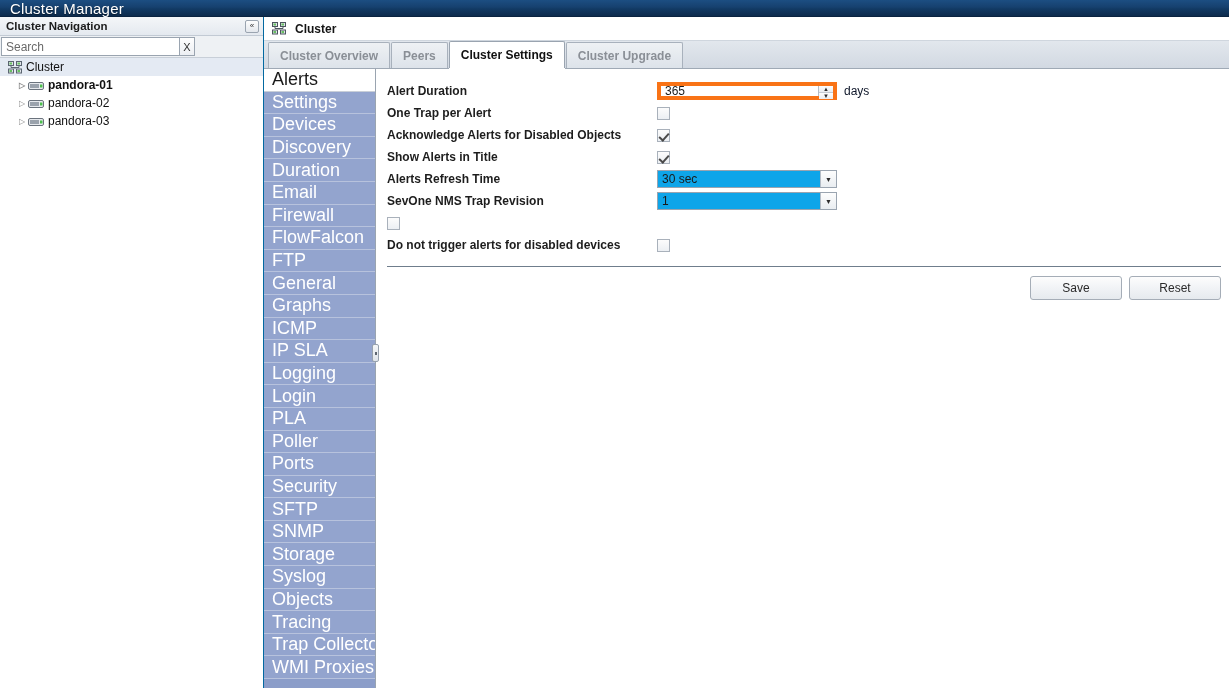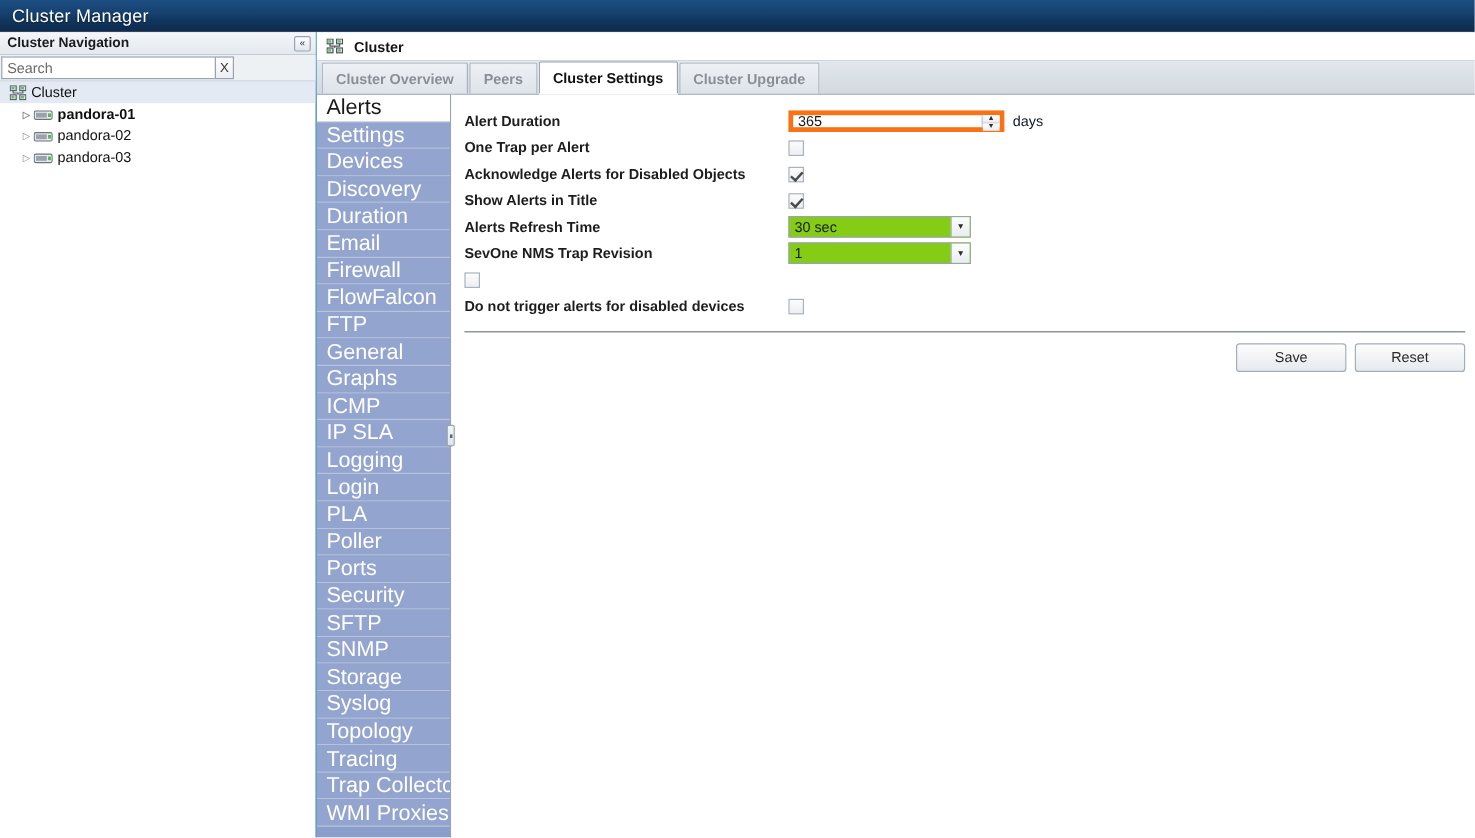--- a/index.html
+++ b/index.html
@@ -7,21 +7,21 @@
     margin: 0; padding: 0;
     width: 1229px; height: 698px;
     overflow: hidden;
     font-family: "Liberation Sans", sans-serif;
     font-size: 12px;
     background: #ffffff;
   }
 
   
   #titlebar {
-    height: 27px;
+    height: 17px;
     background: linear-gradient(to bottom, #1c4e82 0%, #16406e 45%, #123a64 55%, #0d2b4d 100%);
     border-bottom: 1px solid #0a2340;
     display: flex;
     align-items: center;
     padding-left: 10px;
   }
   #titlebar .title {
     color: #ffffff;
     font-size: 15px;
     font-weight: normal;
@@ -286,23 +286,23 @@
     left: 3px; top: 1px;
     width: 4px; height: 8px;
     border: solid #4a4a4a;
     border-width: 0 2px 2px 0;
     transform: rotate(42deg);
   }
 
   
   .ddl {
     display: flex;
-    width: 152px; height: 18px;
+    width: 180px; height: 18px;
     border: 1px solid #9aa4b0;
-    background: #84cc16;
+    background: #0ea5e9;
     cursor: pointer;
   }
   .ddl .ddl-val {
     flex: 1; min-width: 0;
     display: flex; align-items: center;
     padding-left: 4px;
     font-size: 12px; color: #1a1a1a;
     white-space: nowrap; overflow: hidden;
   }
   .ddl .ddl-btn {
@@ -460,21 +460,21 @@
         <div class="cat">Logging</div>
         <div class="cat">Login</div>
         <div class="cat">PLA</div>
         <div class="cat">Poller</div>
         <div class="cat">Ports</div>
         <div class="cat">Security</div>
         <div class="cat">SFTP</div>
         <div class="cat">SNMP</div>
         <div class="cat">Storage</div>
         <div class="cat">Syslog</div>
-        <div class="cat">Topology</div>
+        <div class="cat">Objects</div>
         <div class="cat">Tracing</div>
         <div class="cat">Trap Collector</div>
         <div class="cat">WMI Proxies</div>
       </div>
 
       <div id="splitter">
         <div class="grip"></div>
       </div>
 
       <div id="form-area">

